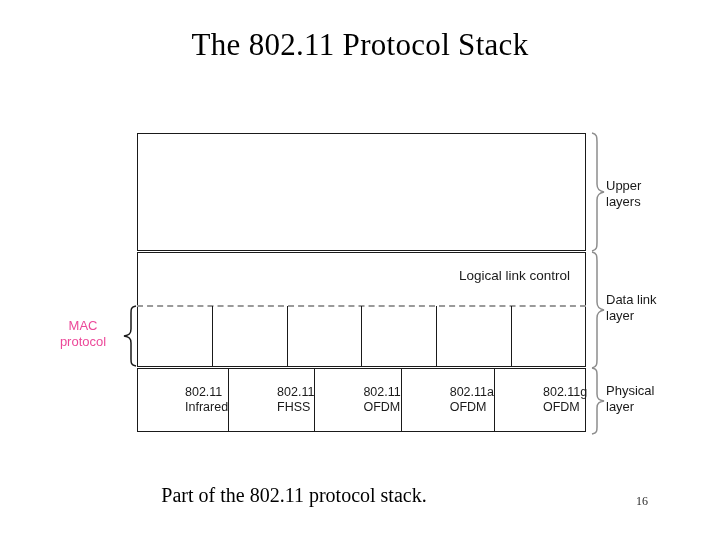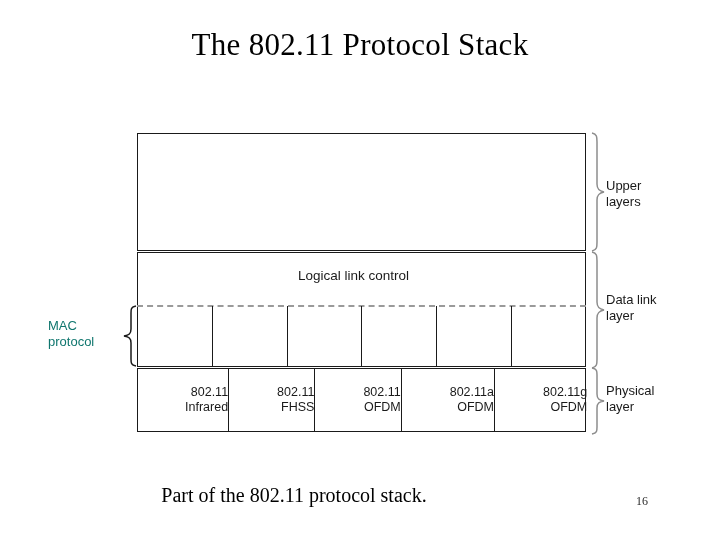--- a/index.html
+++ b/index.html
@@ -59,21 +59,21 @@
     height: 0;
     border-top: 2px dashed #9a9a9a;
   }
 
   
   #llc-label {
     position: absolute;
     left: 137px;
     top: 268px;
     width: 433px;
-    text-align: center;
+    text-align: right;
     font-size: 13.5px;
     color: #1a1a1a;
     white-space: nowrap;
   }
 
   
   .mac-divider {
     position: absolute;
     top: 306px;
     width: 0;
@@ -89,21 +89,21 @@
     width: 449px;
     height: 64px;
     display: flex;
   }
   .phy-cell {
     flex: 1 1 0;
     box-sizing: border-box;
     border-left: 1.4px solid #1a1a1a;
     display: flex;
     flex-direction: column;
-    align-items: flex-end;
+    align-items: flex-start;
     justify-content: center;
     font-size: 12.5px;
     line-height: 15px;
     color: #1a1a1a;
     white-space: nowrap;
     padding-left: 48px;
   }
   .phy-cell:first-child { border-left: none; }
 
   
@@ -132,24 +132,24 @@
   }
   #label-upper    { left: 606px; top: 178px; }
   #label-datalink { left: 606px; top: 292px; }
   #label-physical { left: 606px; top: 383px; }
 
   #label-mac {
     position: absolute;
     left: 48px;
     top: 318px;
     width: 70px;
-    text-align: left;
+    text-align: center;
     font-size: 13px;
     line-height: 16px;
-    color: #0f766e;
+    color: #ec4899;
     white-space: nowrap;
   }
 
   
   #caption {
     position: absolute;
     left: 0;
     top: 484px;
     width: 588px;
     text-align: center;

